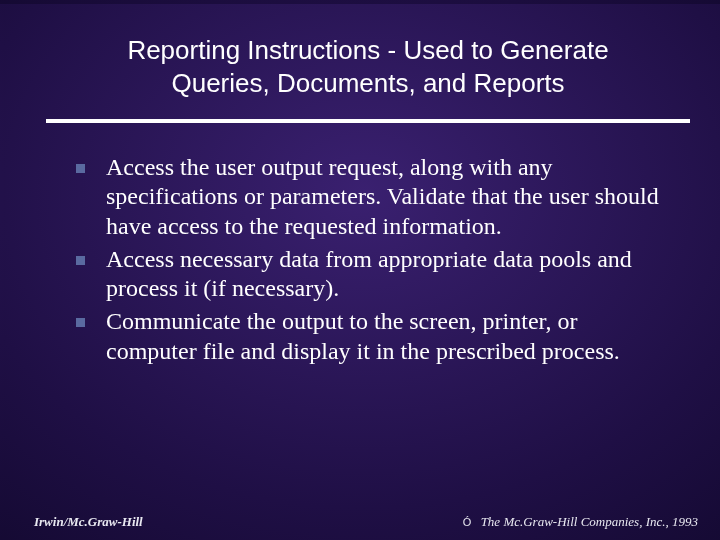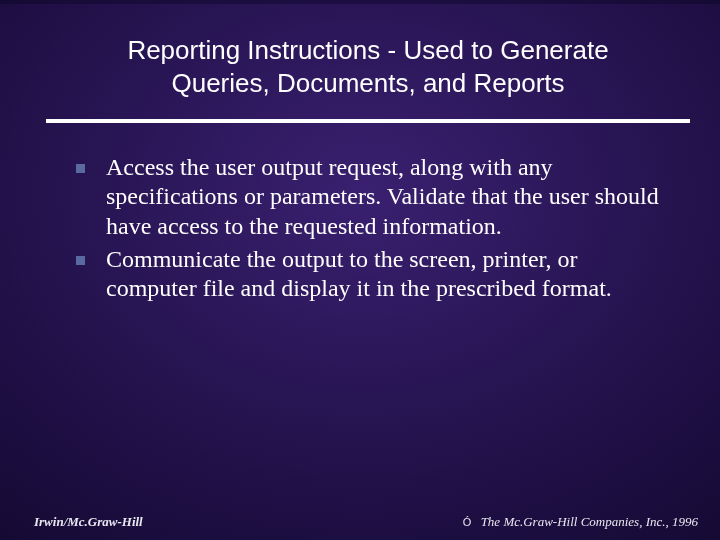--- a/index.html
+++ b/index.html
@@ -69,22 +69,23 @@
 <body>
 
 <div class="title-area">
   <h1 class="title">Reporting Instructions - Used to Generate Queries, Documents, and Reports</h1>
 </div>
 <div class="rule"></div>
 
 <div class="content">
   <ul class="bullets">
     <li>Access the user output request, along with any specifications or parameters.  Validate that the user should have access to the requested information.</li>
-    <li>Communicate the output to the screen, printer, or computer file and display it in the prescribed format.</li>
+    <li>Access necessary data from appropriate data pools and process it (if necessary).</li>
+    <li>Communicate the output to the screen, printer, or computer file and display it in the prescribed process.</li>
   </ul>
 </div>
 
 <div class="footer">
   <div class="footer-left">Irwin/Mc.Graw-Hill</div>
   <div class="footer-right">
-    <span class="copy">Ó</span><span> The Mc.Graw-Hill Companies, Inc., 1996</span>
+    <span class="copy">Ó</span><span> The Mc.Graw-Hill Companies, Inc., 1993</span>
   </div>
 </div>
 
 </body></html>

